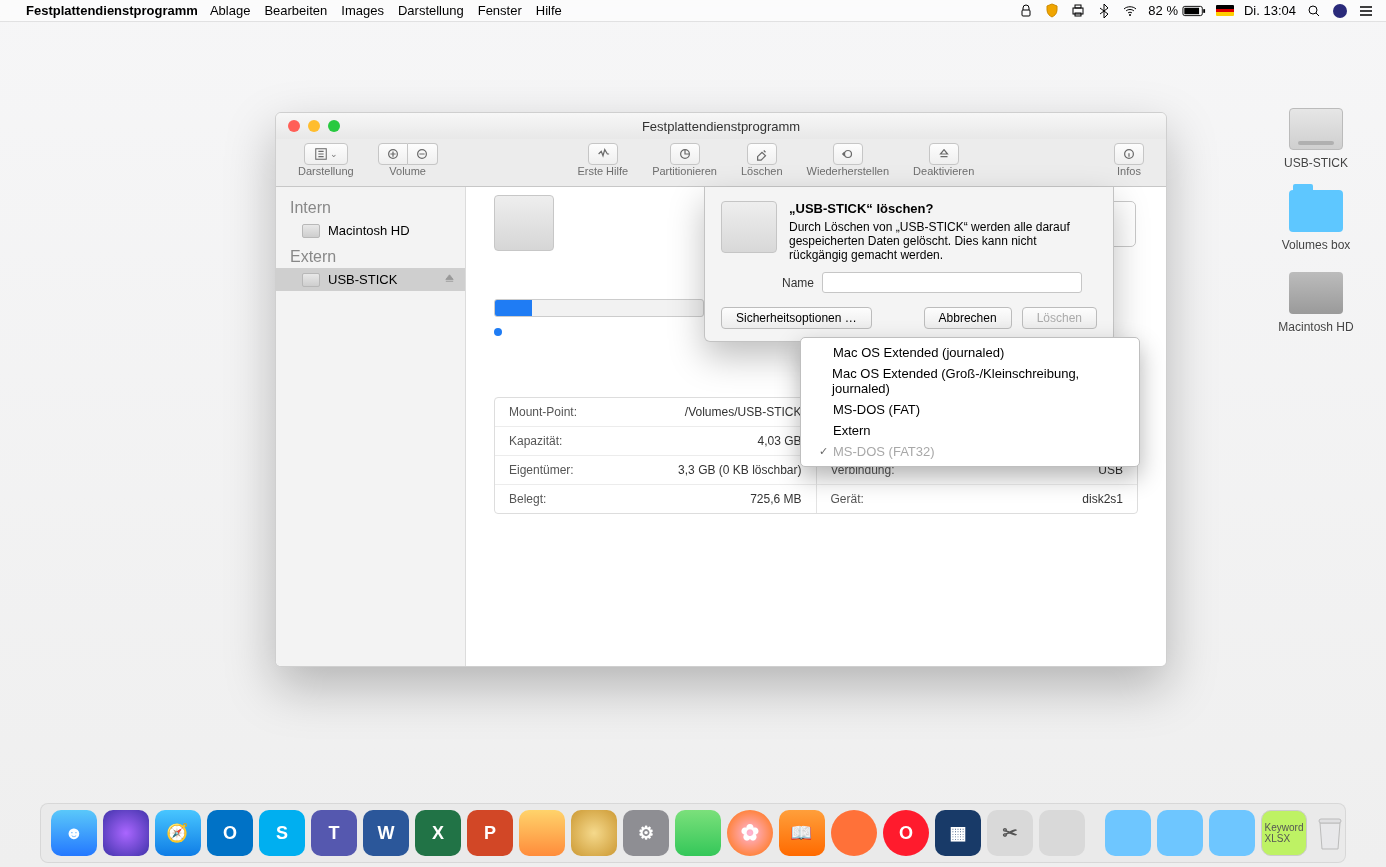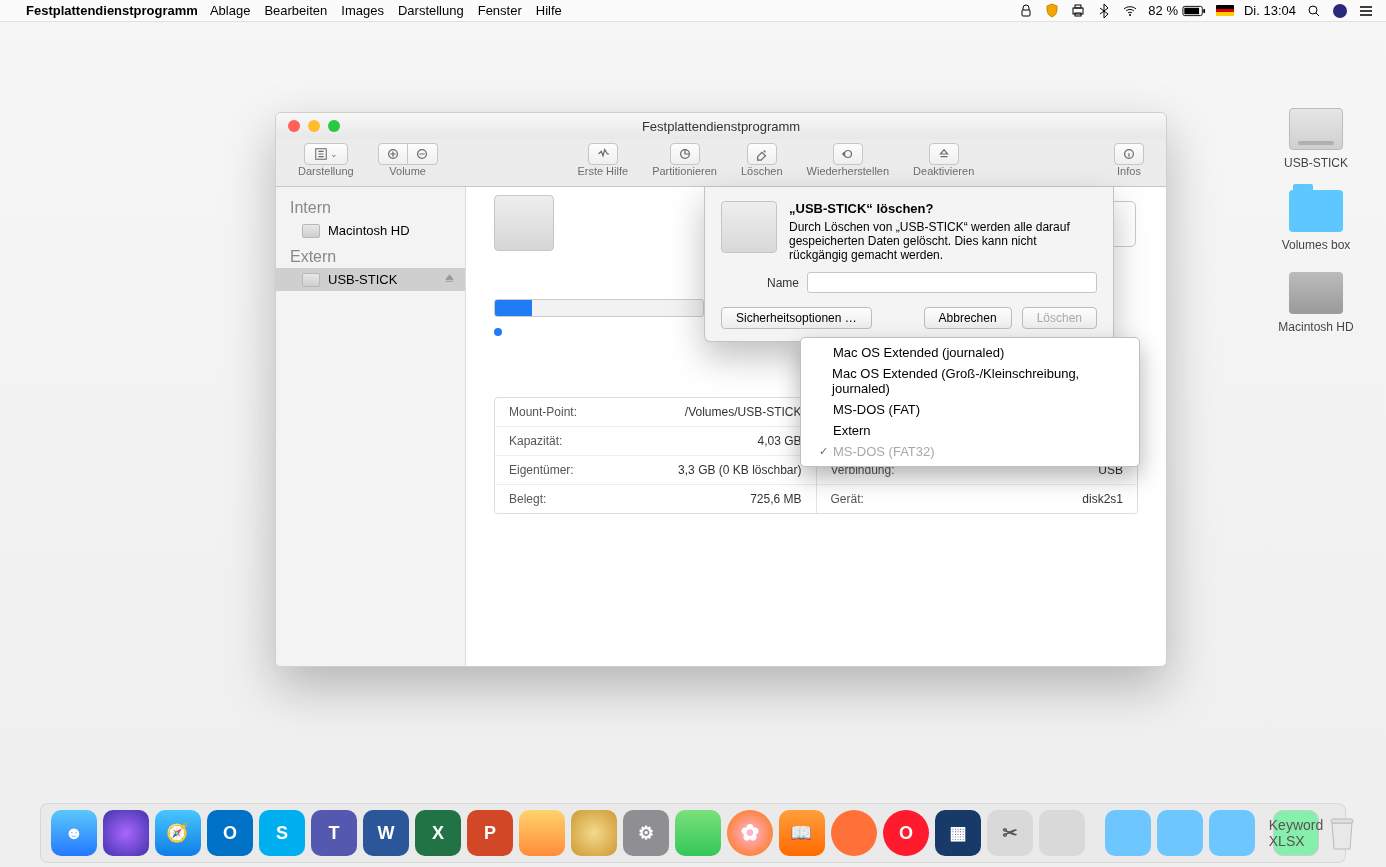--- a/index.html
+++ b/index.html
@@ -100,21 +100,21 @@
   .info-row{display:flex;justify-content:space-between;padding:7px 14px;border-top:1px solid #ececec;font-size:12px;color:#333;}
   .info-col .info-row:first-child{border-top:none;}
   .info-row .k{color:#555;}
 
   
   .sheet{position:absolute;left:238px;top:0;width:410px;background:#f4f4f4;border:1px solid #c3c3c3;border-top:none;border-radius:0 0 6px 6px;box-shadow:0 15px 35px rgba(0,0,0,.25);padding:14px 16px 12px;font-size:12px;z-index:5;}
   .sheet .hdr{display:flex;gap:12px;}
   .sheet .hdr .ic{width:56px;height:52px;background:linear-gradient(#eee,#d8d8d8);border:1px solid #c5c5c5;border-radius:4px;flex-shrink:0;}
   .sheet .hdr .txt b{font-size:13px;display:block;margin-bottom:4px;}
   .sheet .form{margin:10px 0 0 12px;}
-  .sheet .form .row{display:flex;align-items:center;margin:4px 0;}
+  .sheet .form .row{display:flex;align-items:center;margin:4px 15px;}
   .sheet .form label{width:66px;text-align:right;margin-right:8px;color:#333;}
   .sheet input[type=text]{flex:1;border:1px solid #c6c6c6;border-radius:3px;padding:2px 4px;font:12px inherit;}
   .sheet .btns{display:flex;gap:10px;margin-top:14px;}
   .sheet .btn{background:linear-gradient(#fdfdfd,#ececec);border:1px solid #bcbcbc;border-radius:4px;padding:3px 14px;font-size:12px;}
   .sheet .btn.disabled{color:#aaa;}
   .sheet .btns .spacer{flex:1;}
 
   
   .dropdown-menu{position:absolute;left:334px;top:150px;width:340px;background:#fff;border:1px solid #bfbfbf;border-radius:5px;box-shadow:0 10px 25px rgba(0,0,0,.3);padding:4px 0;z-index:10;font-size:13px;}
   .dropdown-menu .opt{padding:3px 18px;display:flex;align-items:center;}
@@ -437,20 +437,20 @@
   <div class="app-ic" style="background:linear-gradient(#ff9f3b,#ff6a00);">📖</div>
   <div class="app-ic" style="background:#ff7139;border-radius:50%;"></div>
   <div class="app-ic" style="background:#ff1b2d;border-radius:50%;">O</div>
   <div class="app-ic" style="background:#183a68;">▦</div>
   <div class="app-ic" style="background:#d9d9d9;color:#555;">✂</div>
   <div class="app-ic" style="background:#d9d9d9;color:#555;"></div>
   <div class="sep"></div>
   <div class="app-ic" style="background:#6ec6ff;"></div>
   <div class="app-ic" style="background:#6ec6ff;"></div>
   <div class="app-ic" style="background:#6ec6ff;"></div>
-  <div class="app-ic" style="background:#86efac;border:1px solid #ccc;color:#555;font-size:14px;font-weight:400;margin-left:12px;">Keyword<br>XLSX</div>
+  <div class="app-ic" style="background:#bef264;border:1px solid #ccc;color:#555;font-size:10px;font-weight:400;">Keyword<br>XLSX</div>
   <div class="trash">
     <svg viewBox="0 0 34 40">
         <path d="M7 10h20l-2 26H9z" fill="#e8e8ea" stroke="#bbb"></path>
         <rect x="6" y="6" width="22" height="4" rx="2" fill="#e0e0e2" stroke="#bbb"></rect>
       </svg>
   </div>
 </div>
 
 </body></html>

